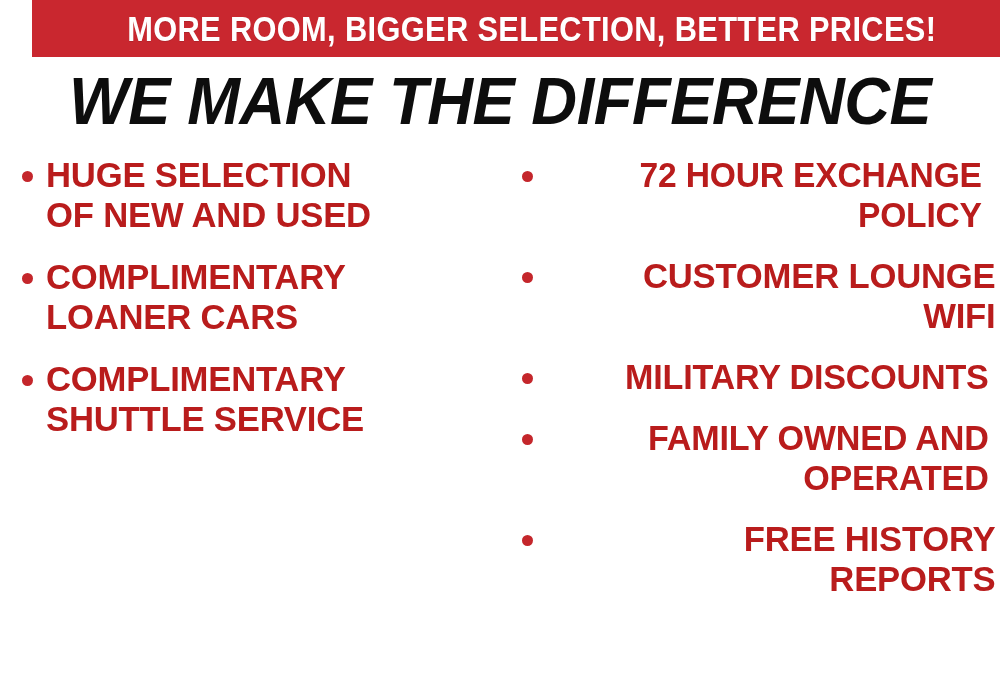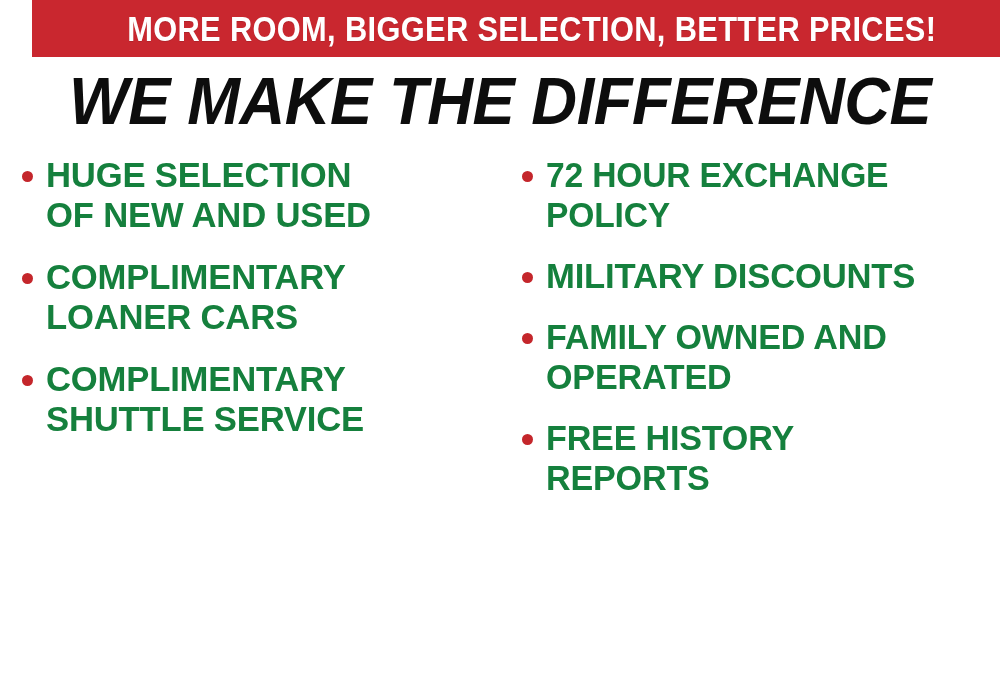--- a/index.html
+++ b/index.html
@@ -84,29 +84,29 @@
     padding-left: 22px;
   }
   .col-right {
     width: 490px;
     padding-left: 12px;
   }
 
   .bullet-item {
     display: flex;
     align-items: flex-start;
-    color: #15803d;
+    color: #b91c1c;
     font-family: "Liberation Sans", sans-serif;
     font-weight: bold;
     font-size: 35px;
     line-height: 40px;
     letter-spacing: -0.2px;
   }
   .col-left .bullet-item { margin-bottom: 22px; }
-  .col-right .bullet-item { margin-bottom: 21px; }
+  .col-right .bullet-item { margin-bottom: 21px; text-align: right; }
 
   .dot {
     flex: 0 0 auto;
     width: 11px;
     height: 11px;
     border-radius: 50%;
     background: #c4262b;
     margin-top: 16px;
     margin-right: 13px;
   }
@@ -157,20 +157,25 @@
   </div>
 
   <div class="col col-right">
     <div class="bullet-item">
       <span class="dot"></span>
       <span class="bullet-text">72 HOUR EXCHANGE
 POLICY</span>
     </div>
     <div class="bullet-item">
       <span class="dot"></span>
+      <span class="bullet-text">CUSTOMER LOUNGE
+WIFI</span>
+    </div>
+    <div class="bullet-item">
+      <span class="dot"></span>
       <span class="bullet-text">MILITARY DISCOUNTS</span>
     </div>
     <div class="bullet-item">
       <span class="dot"></span>
       <span class="bullet-text">FAMILY OWNED AND
 OPERATED</span>
     </div>
     <div class="bullet-item">
       <span class="dot"></span>
       <span class="bullet-text">FREE HISTORY

